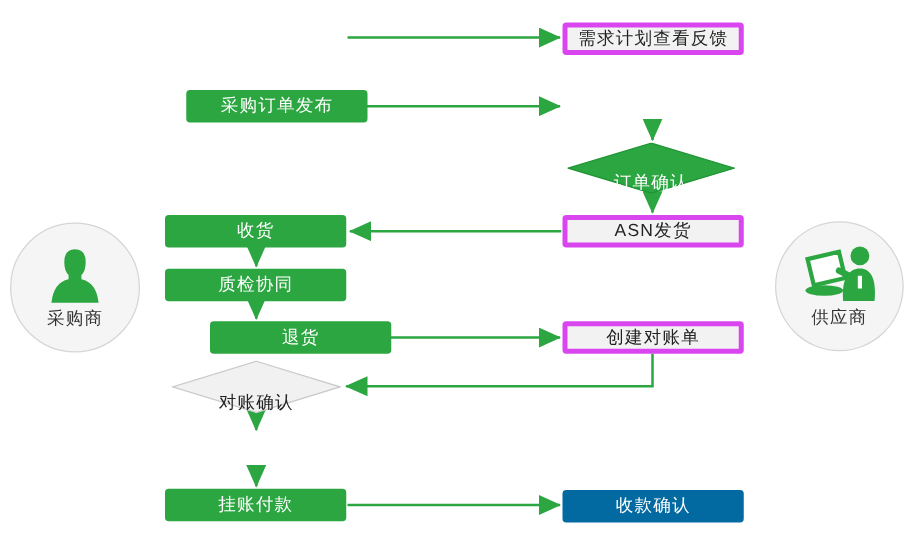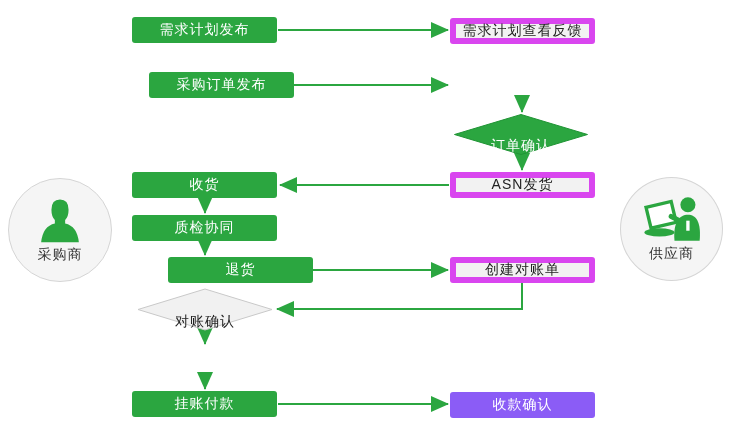--- a/index.html
+++ b/index.html
@@ -29,25 +29,25 @@
     font-size: 14px;
     border-radius: 3px;
     letter-spacing: 1px;
   }
   .node-green {
     background: #2ba640;
     color: #ffffff;
   }
   .node-gray {
     background: #f2f2f2;
-    border: 6px solid #d946ef;
+    border: 4px solid #d946ef;
     color: #222222;
   }
   .node-red {
-    background: #8b5cf6;
+    background: #0369a1;
     color: #ffffff;
   }
   .diamond {
     position: absolute;
     display: flex;
     align-items: flex-end;
     justify-content: center;
   }
   .diamond svg {
     position: absolute;
@@ -119,21 +119,20 @@
       <polygon points="6,14 36,7 42,32 12,39" fill="#ffffff" stroke="#2ba640" stroke-width="4"></polygon>
       <ellipse cx="22" cy="44" rx="18" ry="5" fill="#2ba640"></ellipse>
       <circle cx="56" cy="11" r="9" fill="#2ba640"></circle>
       <path d="M40,54 C38,32 46,23 56,23 C66,23 72,32 70,54 Z" fill="#2ba640"></path>
       <path d="M46,30 L36,25" stroke="#2ba640" stroke-width="6" stroke-linecap="round"></path>
       <path d="M56,30 l0,12" stroke="#ffffff" stroke-width="4"></path>
     </svg>
     <div class="alabel">供应商</div>
   </div>
 
-  <div class="node node-green" style="left:132px; top:17px;">需求计划发布</div>
 
   <div class="node node-green" style="left:149px; top:72px;">采购订单发布</div>
 
   <div class="node node-green" style="left:132px; top:172px;">收货</div>
 
   <div class="node node-green" style="left:132px; top:215px;">质检协同</div>
 
   <div class="node node-green" style="left:132px; top:257px;margin-left:36px;">退货</div>
 
   <div class="diamond diamond-gray" style="left:137px; top:288px; width:136px; height:43px;">

